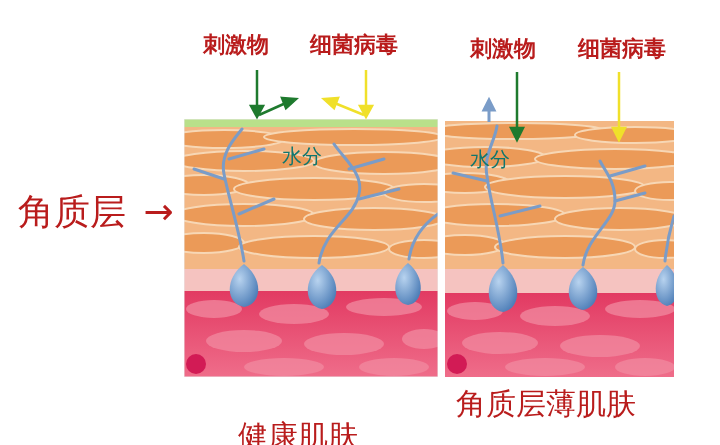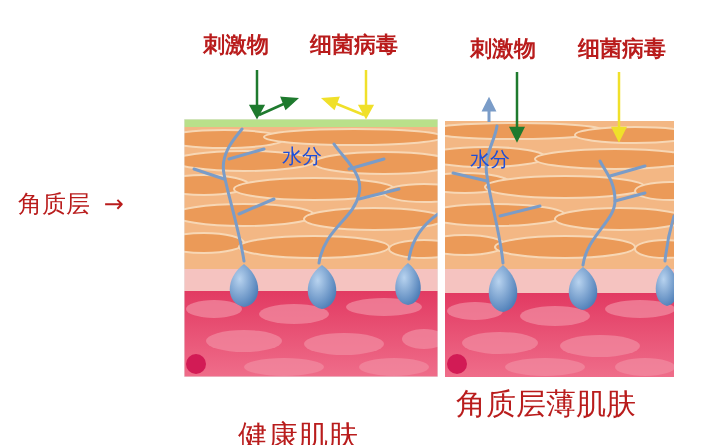--- a/index.html
+++ b/index.html
@@ -1,22 +1,22 @@
 <!DOCTYPE html>
 <html><head>
 <meta charset="utf-8">
 <style>
   html, body { margin:0; padding:0; background:#ffffff; }
   body { width:720px; height:445px; position:relative; overflow:hidden; font-family:"DejaVu Sans","Liberation Sans",sans-serif; }
   .abs { position:absolute; }
   .lbl { color:#b91c1c; white-space:nowrap; }
   .top-lbl { font-size:22px; font-weight:bold; letter-spacing:0px; }
-  .side-lbl { font-size:24px; }
+  .side-lbl { font-size:36px; }
   .cap { font-size:30px; }
-  .water { font-size:20px; color:#1d4ed8; }
+  .water { font-size:20px; color:#0f766e; }
   .panel { position:absolute; overflow:hidden; }
   svg { display:block; }
 </style>
 </head>
 <body>
 
 <div class="abs lbl top-lbl" style="left:203px; top:30px;">刺激物</div>
 <div class="abs lbl top-lbl" style="left:310px; top:30px;">细菌病毒</div>
 <div class="abs lbl top-lbl" style="left:470px; top:34px;">刺激物</div>
 <div class="abs lbl top-lbl" style="left:578px; top:34px;">细菌病毒</div>

